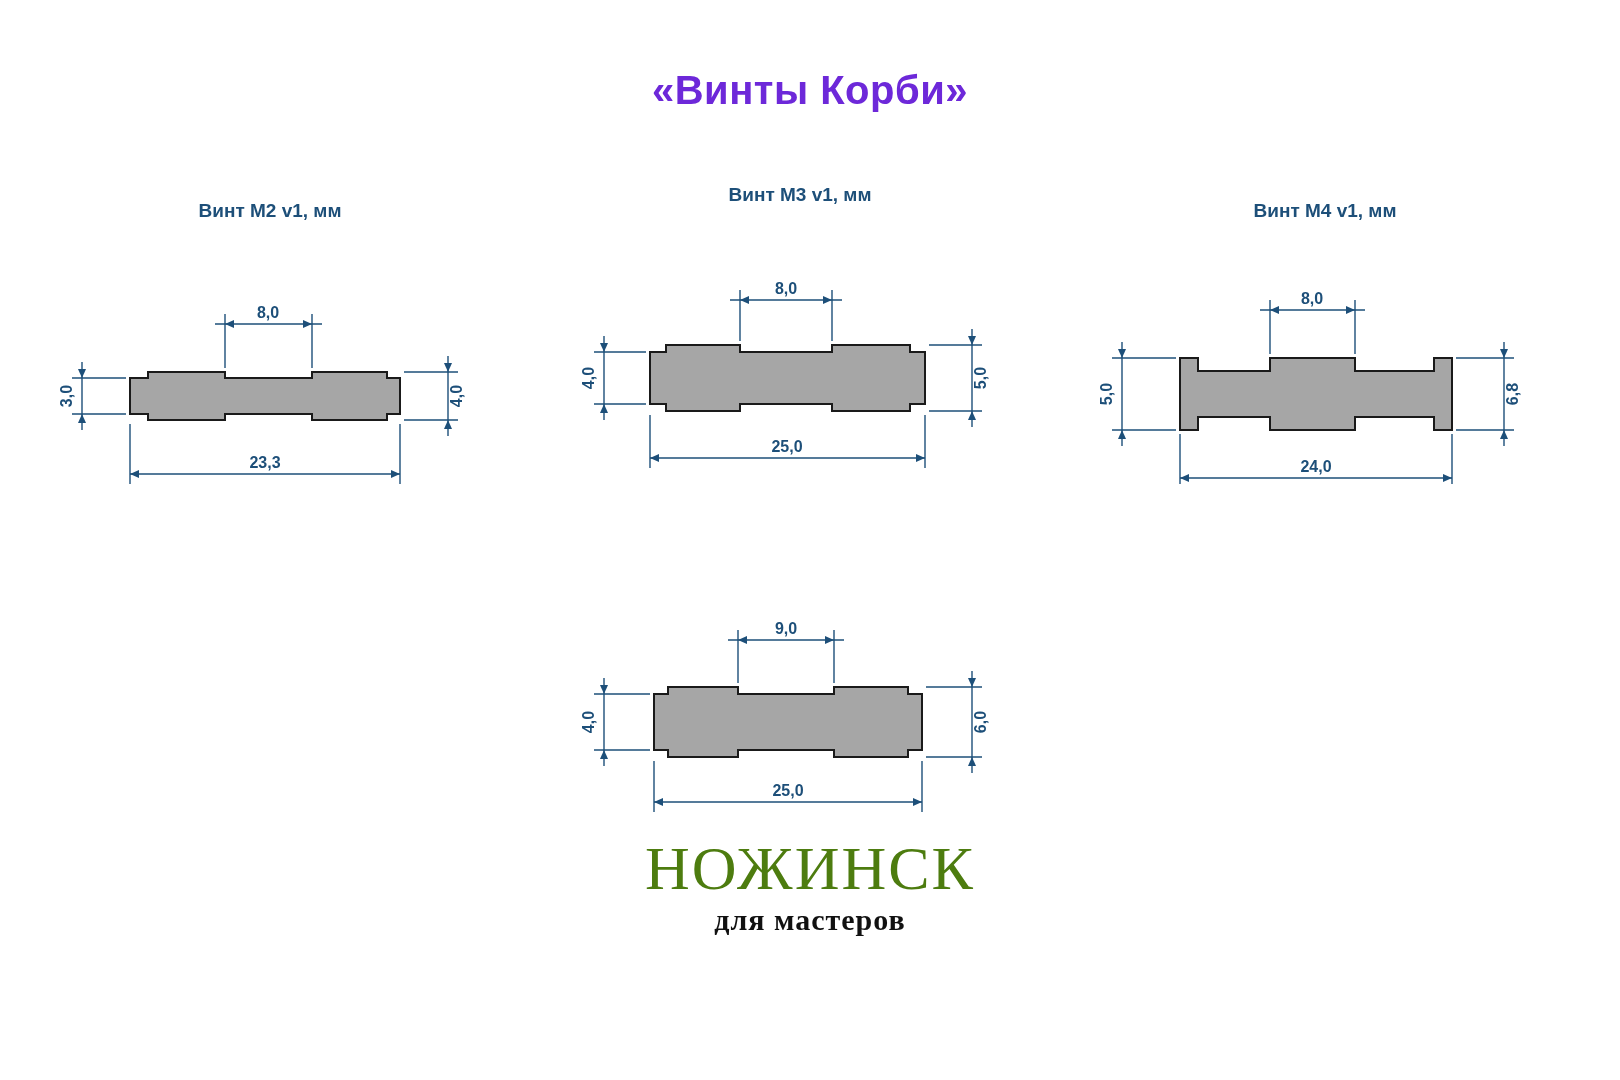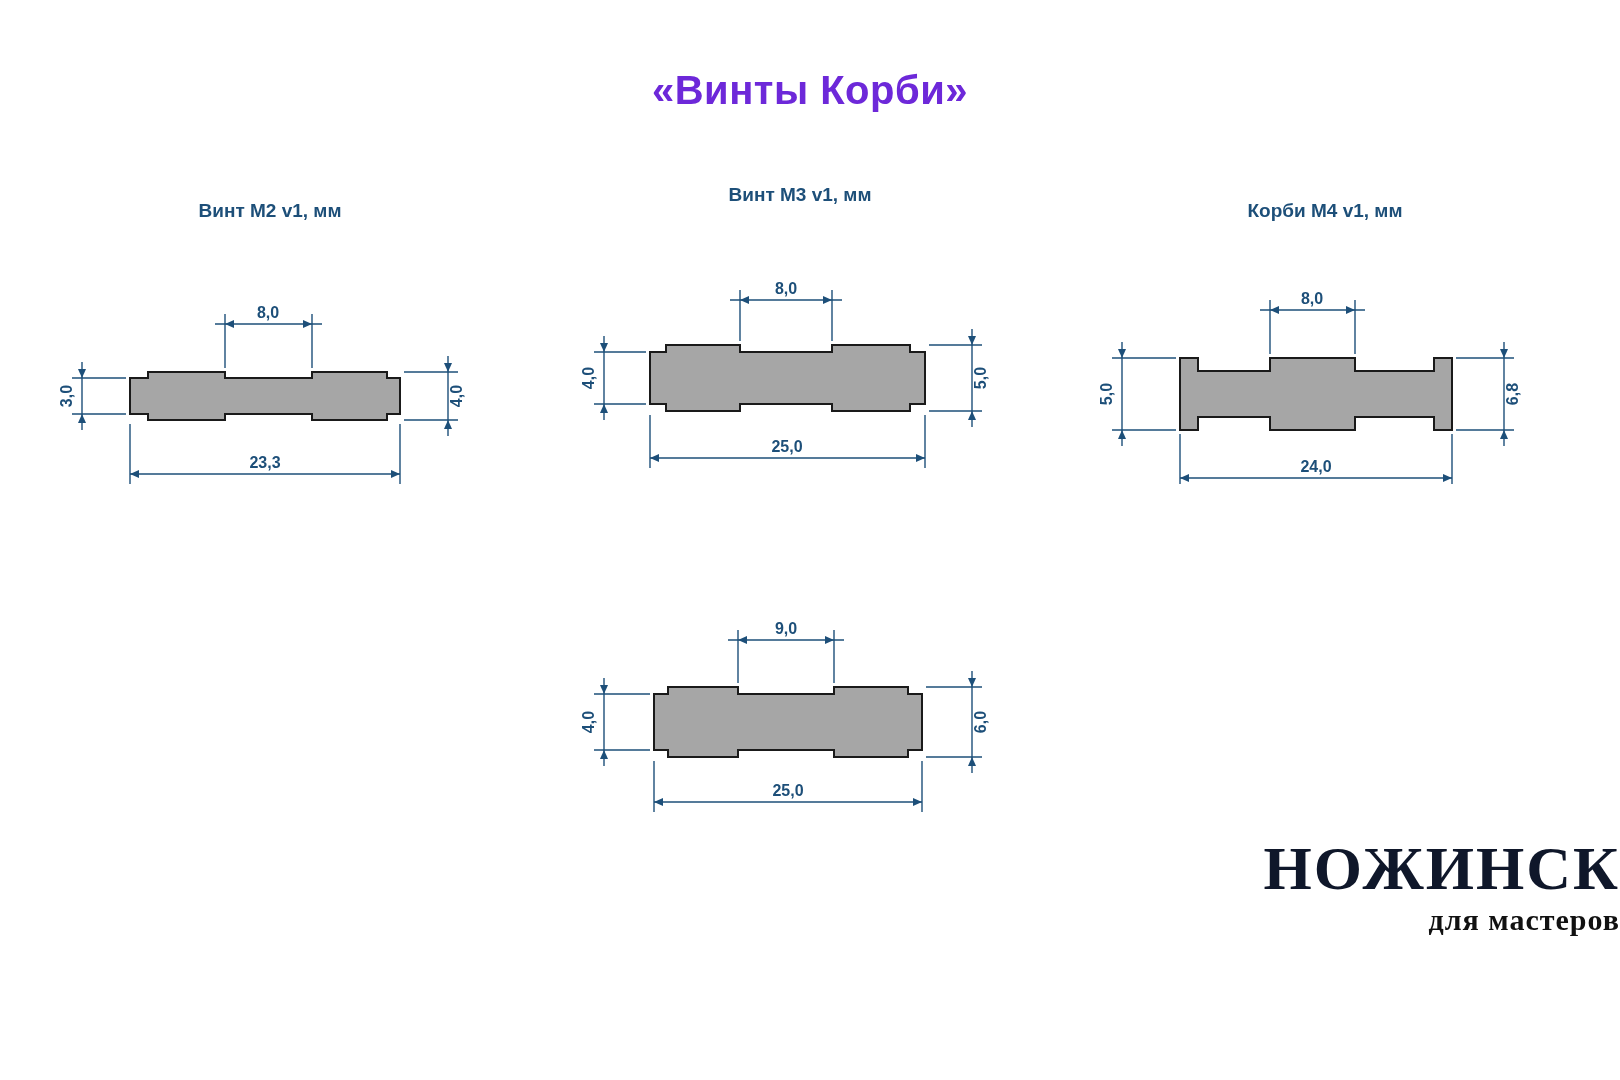--- a/index.html
+++ b/index.html
@@ -47,34 +47,32 @@
   .brand {
     position: absolute;
     left: 0;
     top: 836px;
     width: 1620px;
     text-align: center;
   }
   .brand-main {
     font-family: "Liberation Serif", serif;
     font-size: 62px;
-    font-weight: bold;
-    color: #0f172a;
+    font-weight: normal;
+    color: #4d7c0f;
     letter-spacing: 2px;
     line-height: 1.05;
-    text-align: right;
   }
   .brand-sub {
     font-family: "Liberation Serif", serif;
     font-size: 30px;
     font-weight: bold;
     color: #111111;
     letter-spacing: 1px;
     margin-top: 2px;
-    text-align: right;
   }
   svg text {
     font-family: "Liberation Sans", sans-serif;
     font-size: 16px;
     font-weight: bold;
     fill: #1d4f79;
   }
   .part {
     fill: #a6a6a6;
     stroke: #1a1a1a;
@@ -167,21 +165,21 @@
     <line class="extline" x1="80" y1="197" x2="80" y2="250"></line>
     <line class="extline" x1="355" y1="197" x2="355" y2="250"></line>
     <line class="dimline" x1="80" y1="240" x2="355" y2="240"></line>
     <polygon class="arrow" points="80,240 89,236 89,244"></polygon>
     <polygon class="arrow" points="355,240 346,236 346,244"></polygon>
     <text x="217" y="234" text-anchor="middle">25,0</text>
   </svg>
 </div>
 
 <div class="figure" style="left:1090px; top:200px; width:470px; height:280px;">
-  <div class="fig-title">Корби М4 v1, мм</div>
+  <div class="fig-title">Винт М4 v1, мм</div>
   <svg class="fig-svg" width="470" height="250" viewBox="0 0 470 250">
     <path class="part" d="M 90 124 L 108 124 L 108 137 L 180 137 L 180 124 L 265 124 L 265 137 L 344 137 L 344 124 L 362 124
          L 362 196 L 344 196 L 344 183 L 265 183 L 265 196 L 180 196 L 180 183 L 108 183 L 108 196 L 90 196 Z"></path>
 
     <line class="extline" x1="180" y1="120" x2="180" y2="66"></line>
     <line class="extline" x1="265" y1="120" x2="265" y2="66"></line>
     <line class="dimline" x1="170" y1="76" x2="275" y2="76"></line>
     <polygon class="arrow" points="180,76 189,72 189,80"></polygon>
     <polygon class="arrow" points="265,76 256,72 256,80"></polygon>
     <text x="222" y="70" text-anchor="middle">8,0</text>

